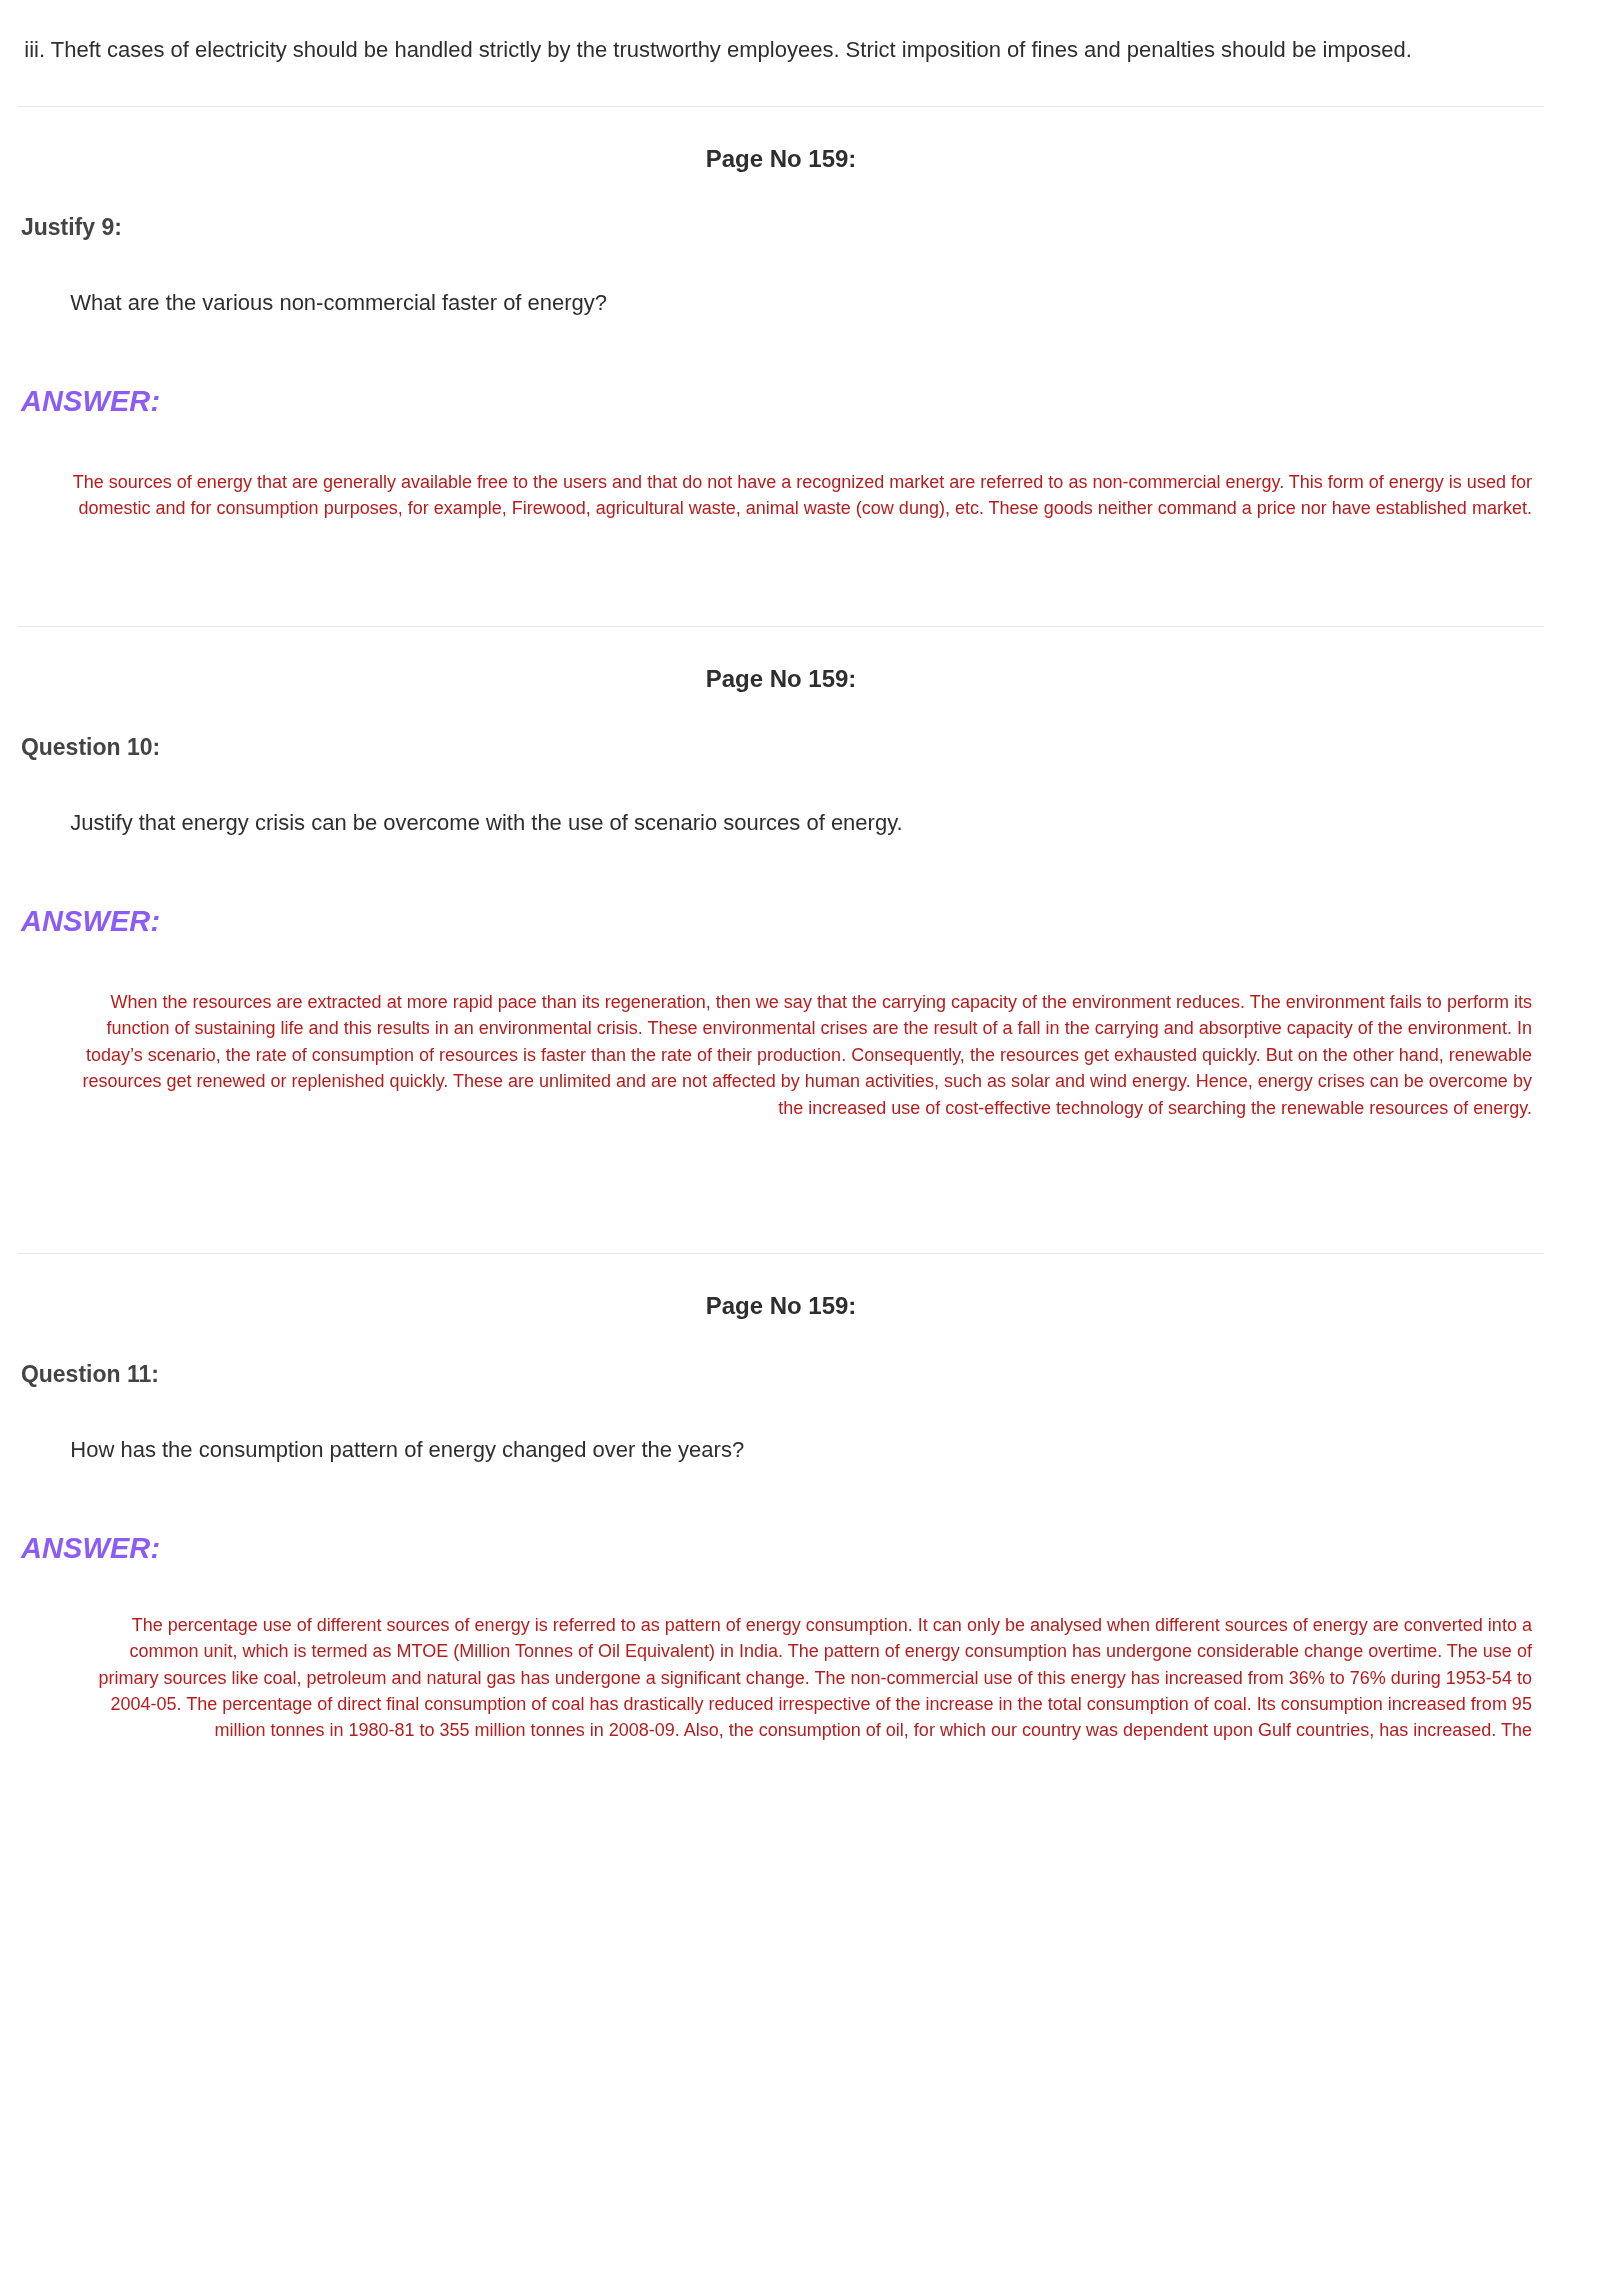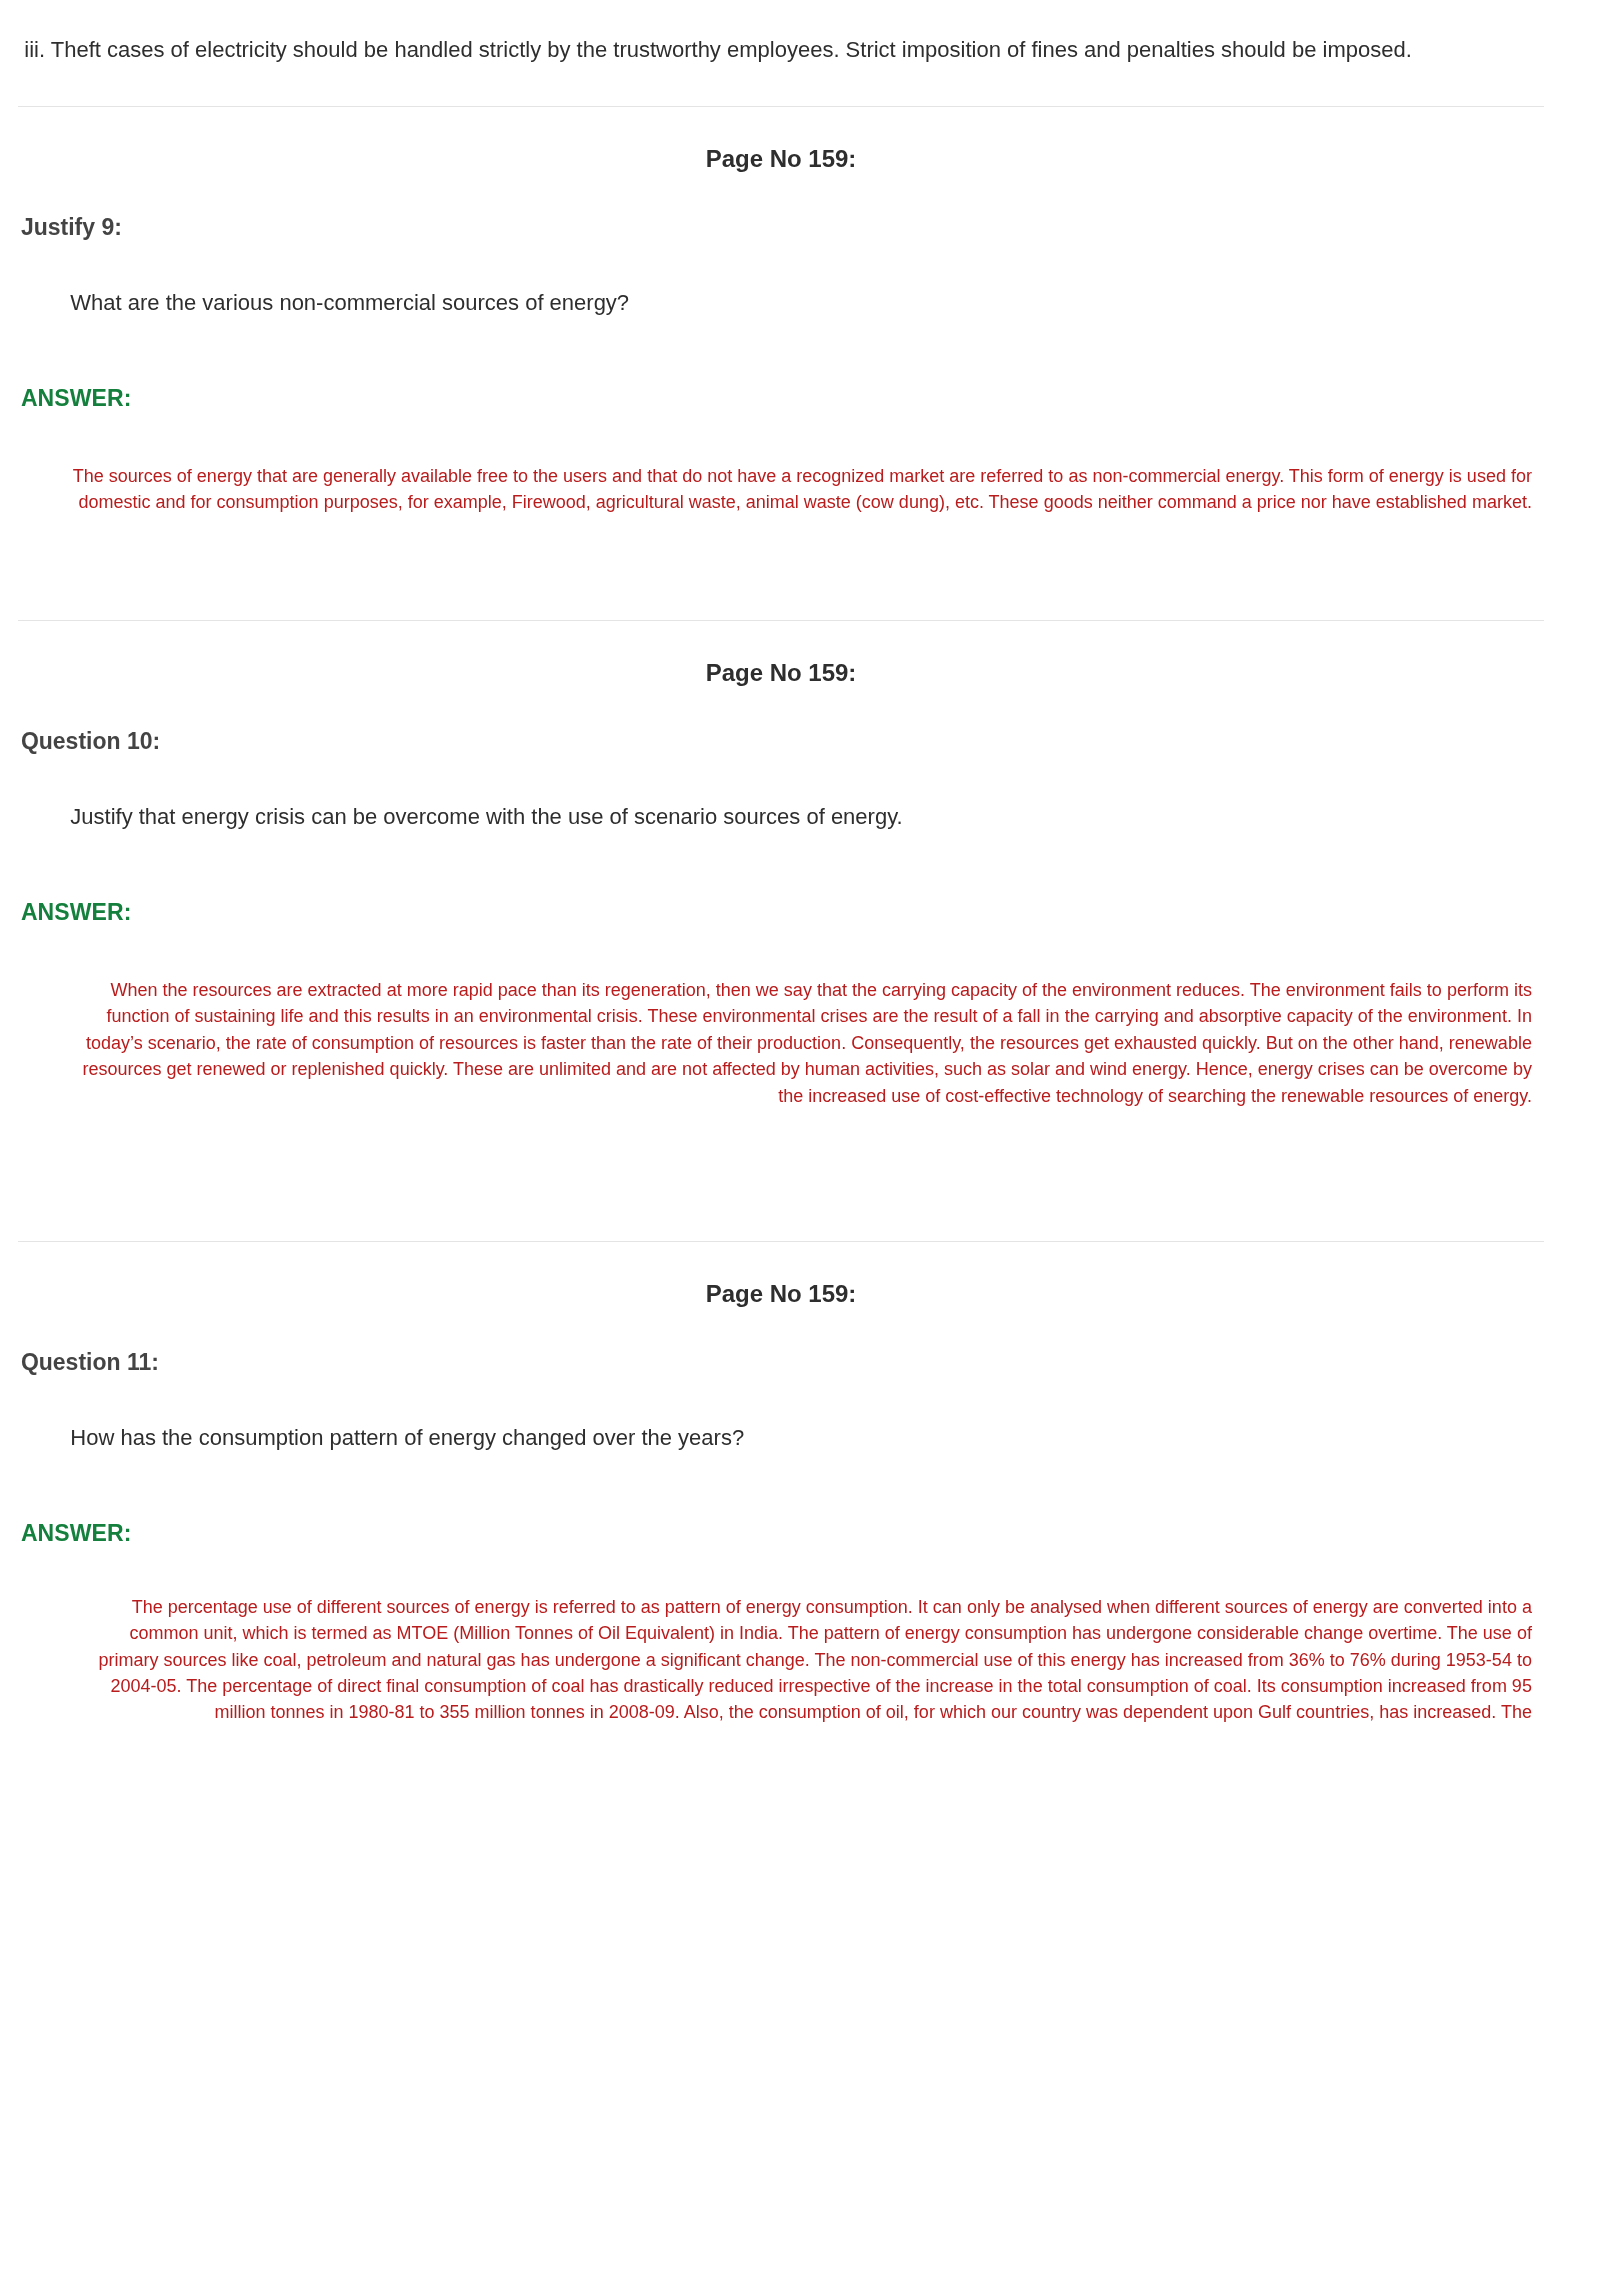--- a/index.html
+++ b/index.html
@@ -46,25 +46,26 @@
     color: #444444;
     padding: 41px 0 0 2.6px;
   }
   .question-text {
     font-size: 22px;
     line-height: 1.45;
     color: #2e2e2e;
     padding: 23.6px 0 0 52px;
   }
   .answer-label {
-    font-size: 23px;
+    font-size: 29px;
     font-weight: bold;
-    color: #15803d;
+    color: #8b5cf6;
     padding: 44px 0 0 2.6px;
     letter-spacing: 0.1px;
+    font-style: italic;
   }
   .answer-text {
     font-size: 18px;
     line-height: 1.47;
     color: #b91c1c;
     padding: 33px 11.8px 0 52px;
     text-align: right;
   }
   .answer-text.tight {
     padding-top: 29px;
@@ -77,21 +78,21 @@
 
 <div class="page">
 
   <p class="intro-para">iii. Theft cases of electricity should be handled strictly by the trustworthy employees. Strict imposition of fines and penalties should be imposed.</p>
 
   <hr class="divider">
 
   <section class="block">
     <div class="page-no">Page No 159:</div>
     <div class="question-label">Justify 9:</div>
-    <p class="question-text">What are the various non-commercial sources of energy?</p>
+    <p class="question-text">What are the various non-commercial faster of energy?</p>
     <div class="answer-label">ANSWER:</div>
     <p class="answer-text">The sources of energy that are generally available free to the users and that do not have a recognized market are referred to as non-commercial energy. This form of energy is used for domestic and for consumption purposes, for example, Firewood, agricultural waste, animal waste (cow dung), etc. These goods neither command a price nor have established market.</p>
     <div class="spacer-sm"></div>
   </section>
 
   <hr class="divider">
 
   <section class="block">
     <div class="page-no">Page No 159:</div>
     <div class="question-label">Question 10:</div>

